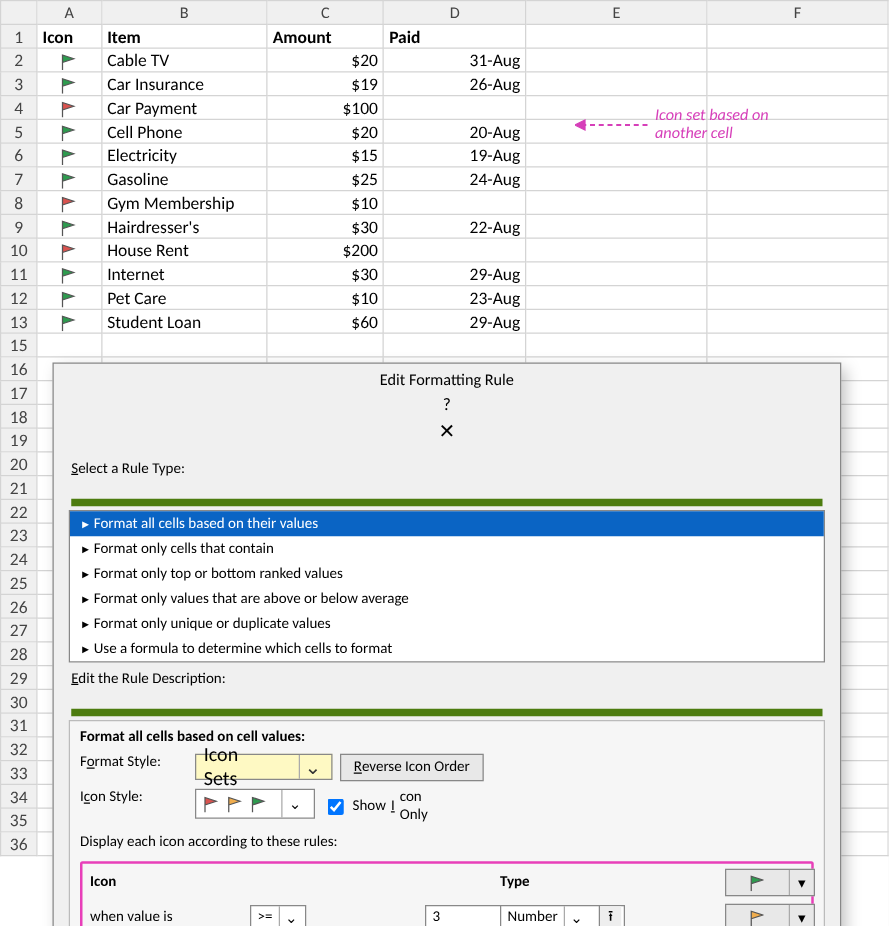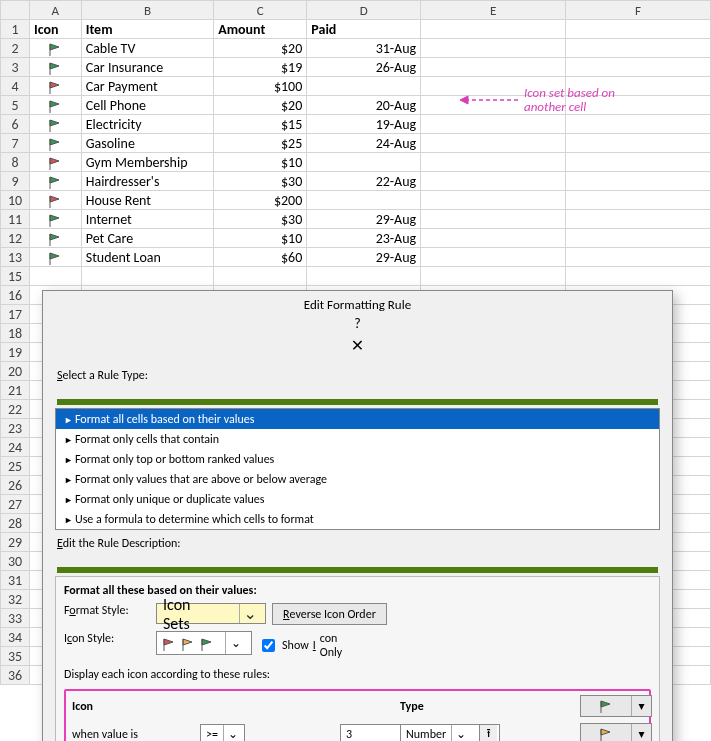--- a/index.html
+++ b/index.html
@@ -601,21 +601,21 @@
         <div class="ruleitem rulearrow selected">Format all cells based on their values</div>
         <div class="ruleitem rulearrow">Format only cells that contain</div>
         <div class="ruleitem rulearrow">Format only top or bottom ranked values</div>
         <div class="ruleitem rulearrow">Format only values that are above or below average</div>
         <div class="ruleitem rulearrow">Format only unique or duplicate values</div>
         <div class="ruleitem rulearrow">Use a formula to determine which cells to format</div>
       </div>
 
     <div class="section-lbl"><span class="under">E</span>dit the Rule Description:</div>
     <div class="descbox">
-      <div class="hdr">Format all these based on their values:</div>
+      <div class="hdr">Format all cells based on cell values:</div>
       <div class="row">
         <label>F<span class="under">o</span>rmat Style:</label>
         <div class="dropdown" style="width:110px">
           <span>Icon Sets</span>
             <span class="dd-arrow">⌄</span>
         </div>
         <div class="btn"><span class="under">R</span>everse Icon Order</div>
       </div>
       <div class="row">
         <label>I<span class="under">c</span>on Style:</label>

